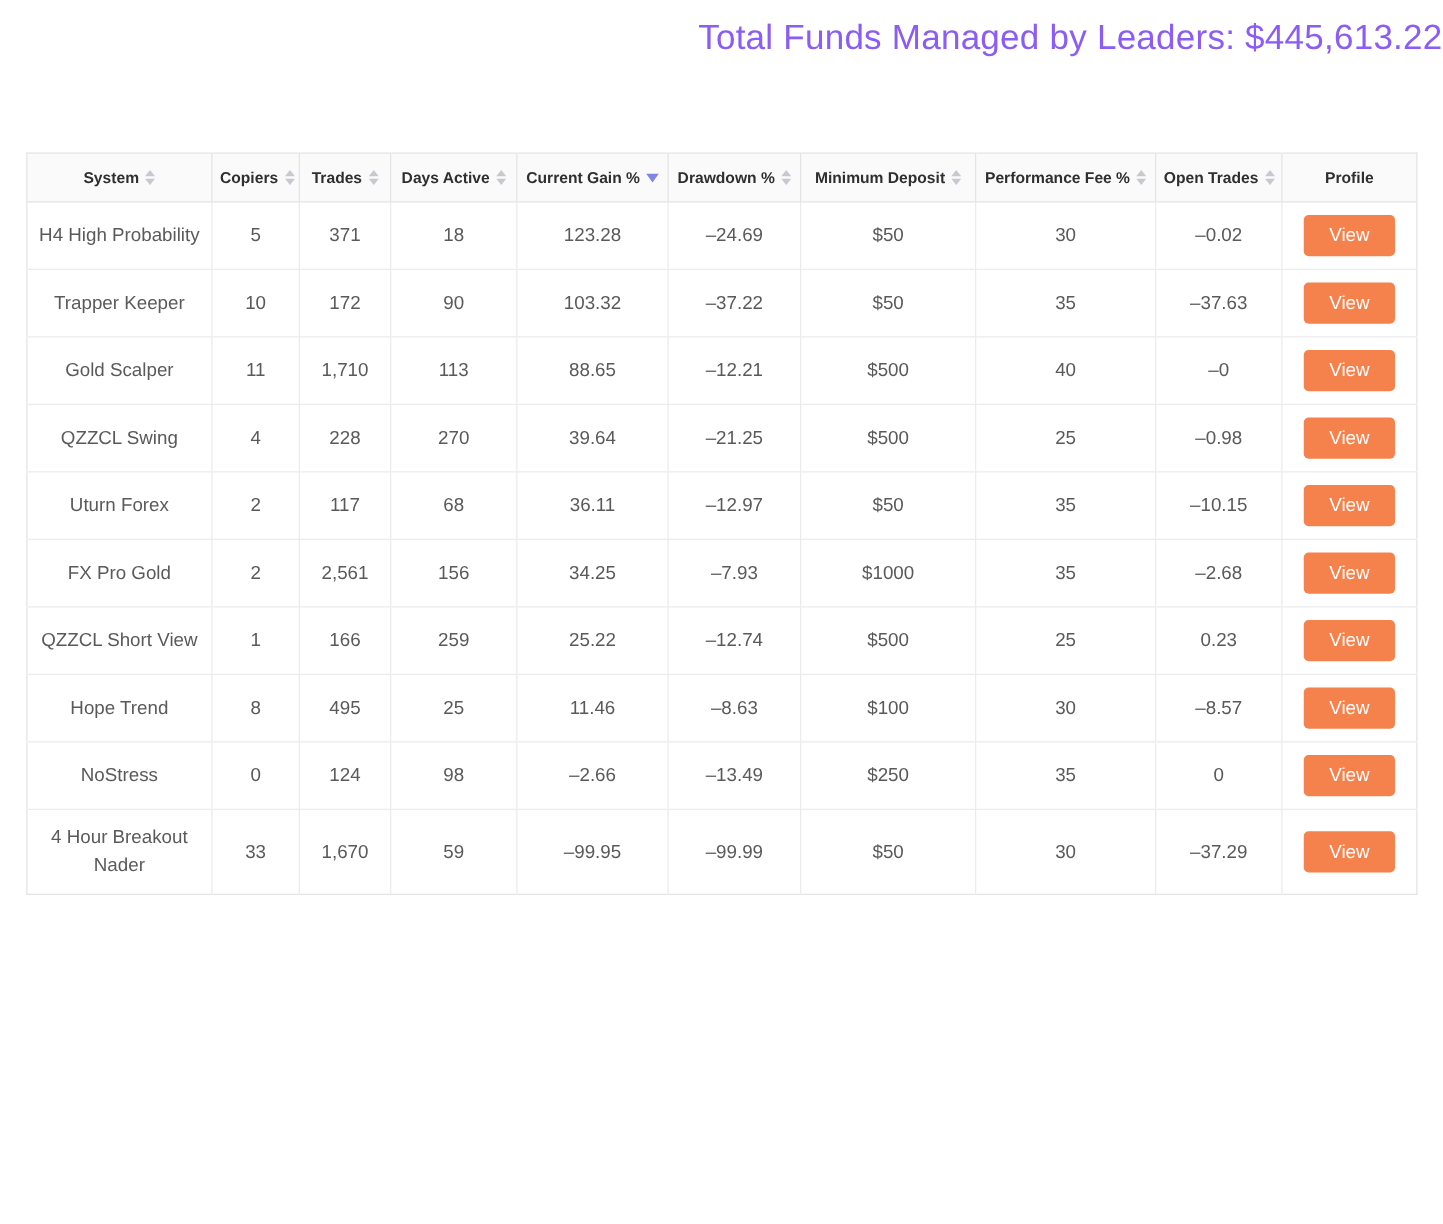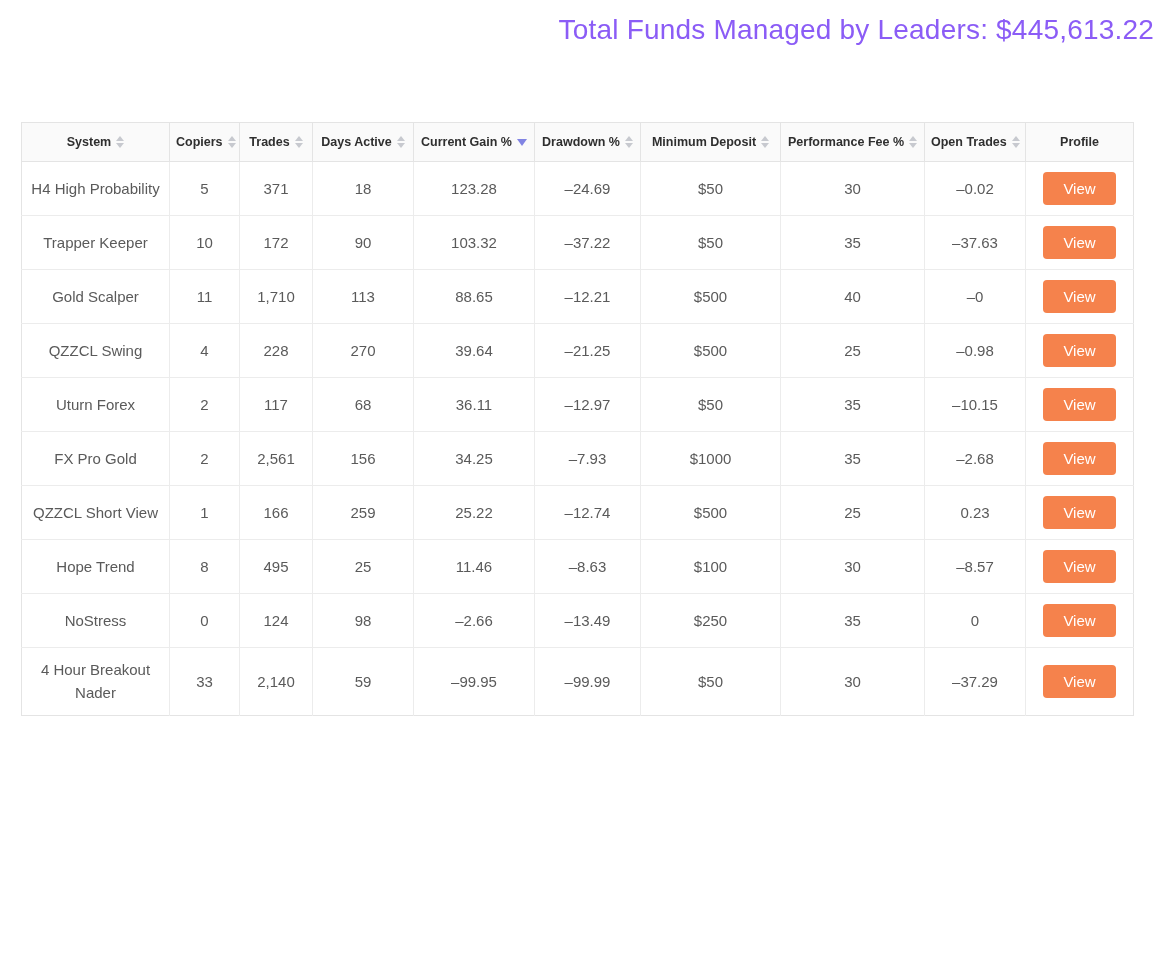--- a/index.html
+++ b/index.html
@@ -338,21 +338,21 @@
           <td class="v-red">–2.66</td>
           <td class="v-plain">–13.49</td>
           <td>$250</td>
           <td>35</td>
           <td class="v-plain">0</td>
           <td><button class="view-btn">View</button></td>
         </tr>
         <tr>
           <td class="sys-name">4 Hour Breakout Nader</td>
           <td>33</td>
-          <td>2,140</td>
+          <td>1,670</td>
           <td>59</td>
           <td class="v-red">–99.95</td>
           <td class="v-red">–99.99</td>
           <td>$50</td>
           <td>30</td>
           <td class="v-red">–37.29</td>
           <td><button class="view-btn">View</button></td>
         </tr>
       </tbody>
   </table>

